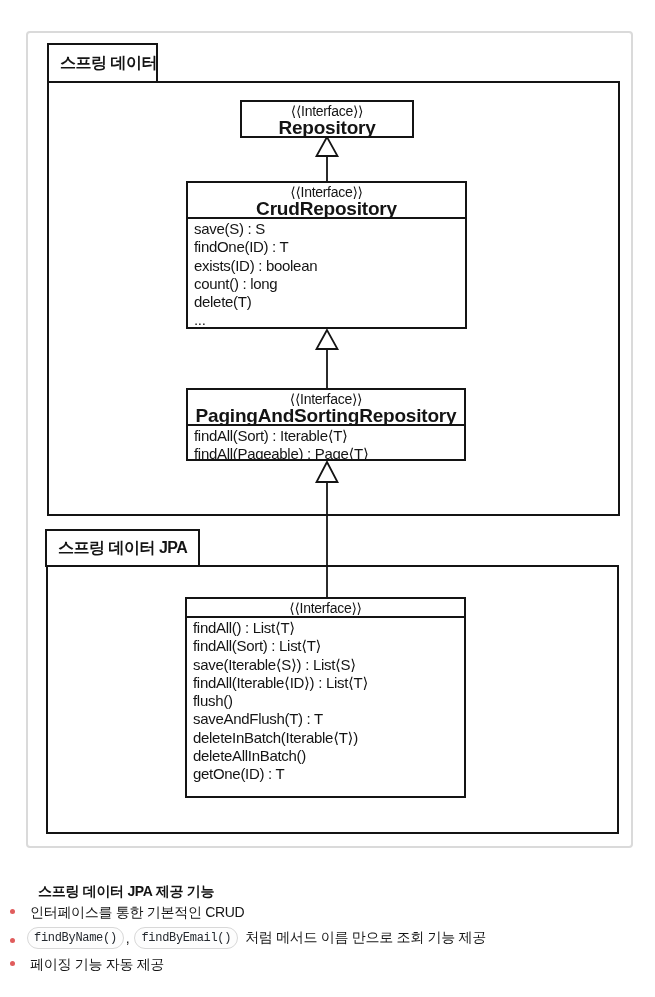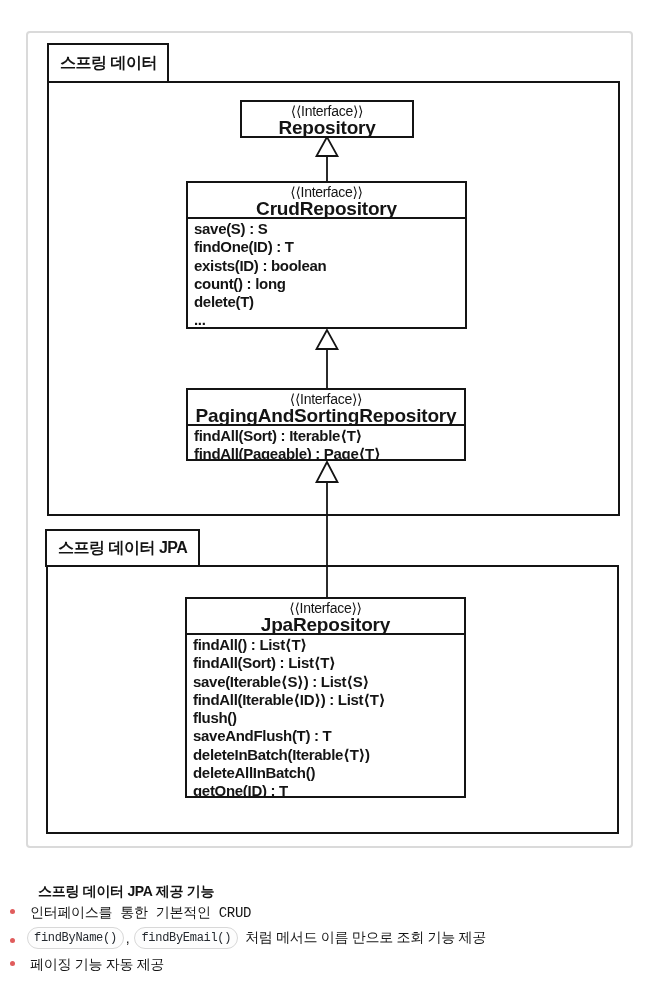--- a/index.html
+++ b/index.html
@@ -10,43 +10,43 @@
   .outer{position:absolute;left:26px;top:31px;width:607px;height:817px;
          border:2px solid #dadada;border-radius:4px;box-sizing:border-box;background:#fff;}
 
   
   .pkg{position:absolute;border:2px solid #141414;background:#fff;box-sizing:border-box;}
   #pkg1{left:47px;top:81px;width:573px;height:435px;}
   #pkg2{left:46px;top:565px;width:573px;height:269px;}
   .tab{position:absolute;border:2px solid #141414;background:#fff;box-sizing:border-box;
        display:flex;align-items:center;padding:0 11px;font-weight:700;font-size:16px;
        letter-spacing:-0.5px;white-space:nowrap;}
-  #tab1{left:47px;top:43px;width:122px;height:40px;}
+  #tab1{left:47px;top:43px;width:111px;height:40px;}
   #tab2{left:45px;top:529px;width:155px;height:38px;}
 
   
   .connectors{position:absolute;left:0;top:0;}
 
   
   .uml{position:absolute;border:2px solid #141414;background:#fff;box-sizing:border-box;overflow:hidden;}
   #box-repo{left:240px;top:100px;width:174px;height:38px;}
   #box-crud{left:186px;top:181px;width:281px;height:148px;}
   #box-paging{left:186px;top:388px;width:280px;height:73px;}
   #box-jpa{left:185px;top:597px;width:281px;height:201px;}
   .uml-head{padding-top:1px;text-align:center;}
   .uml-stereo{font-size:14px;line-height:16px;letter-spacing:-0.3px;}
   .uml-title{font-size:19px;font-weight:700;line-height:17px;letter-spacing:-0.2px;}
   .uml-body{border-top:2px solid #141414;padding:1px 4px 0 6px;font-size:15px;
-            line-height:18.3px;letter-spacing:-0.3px;white-space:nowrap;font-weight:bold;}
+            line-height:18.3px;letter-spacing:-0.3px;white-space:nowrap;}
   .uml-m{height:18.3px;}
 
   
   .note-heading{position:absolute;left:38px;top:883px;font-size:14px;font-weight:700;letter-spacing:-0.3px;}
   .note{position:absolute;font-size:14px;letter-spacing:-0.3px;white-space:nowrap;}
-  #note1{left:30px;top:904px;font-family:Liberation Mono, monospace;}
+  #note1{left:30px;top:904px;}
   #note2{left:27px;top:927px;display:flex;align-items:center;}
   #note3{left:30px;top:956px;}
   .dot{position:absolute;width:5px;height:5px;border-radius:50%;background:#e05c5c;}
   #dot1{left:10px;top:909px;}
   #dot2{left:10px;top:938px;}
   #dot3{left:10px;top:961px;}
   .code{font-family:"Liberation Mono","DejaVu Sans Mono",monospace;font-size:12px;
         border:1px solid #d8d8d8;border-radius:11px;background:#fdfdfd;
         padding:3px 6px;color:#24292f;}
   .comma{margin:0 5px 0 2px;}
@@ -109,21 +109,20 @@
     </div>
     <div class="uml-body">
         <div class="uml-m">findAll(Sort) : Iterable⟨T⟩</div>
         <div class="uml-m">findAll(Pageable) : Page⟨T⟩</div>
       </div>
   </div>
 
   <div class="uml" id="box-jpa">
     <div class="uml-head">
       <div class="uml-stereo">⟨⟨Interface⟩⟩</div>
-      <div class="uml-title">JpaRepository</div>
     </div>
     <div class="uml-body">
         <div class="uml-m">findAll() : List⟨T⟩</div>
         <div class="uml-m">findAll(Sort) : List⟨T⟩</div>
         <div class="uml-m">save(Iterable⟨S⟩) : List⟨S⟩</div>
         <div class="uml-m">findAll(Iterable⟨ID⟩) : List⟨T⟩</div>
         <div class="uml-m">flush()</div>
         <div class="uml-m">saveAndFlush(T) : T</div>
         <div class="uml-m">deleteInBatch(Iterable⟨T⟩)</div>
         <div class="uml-m">deleteAllInBatch()</div>

